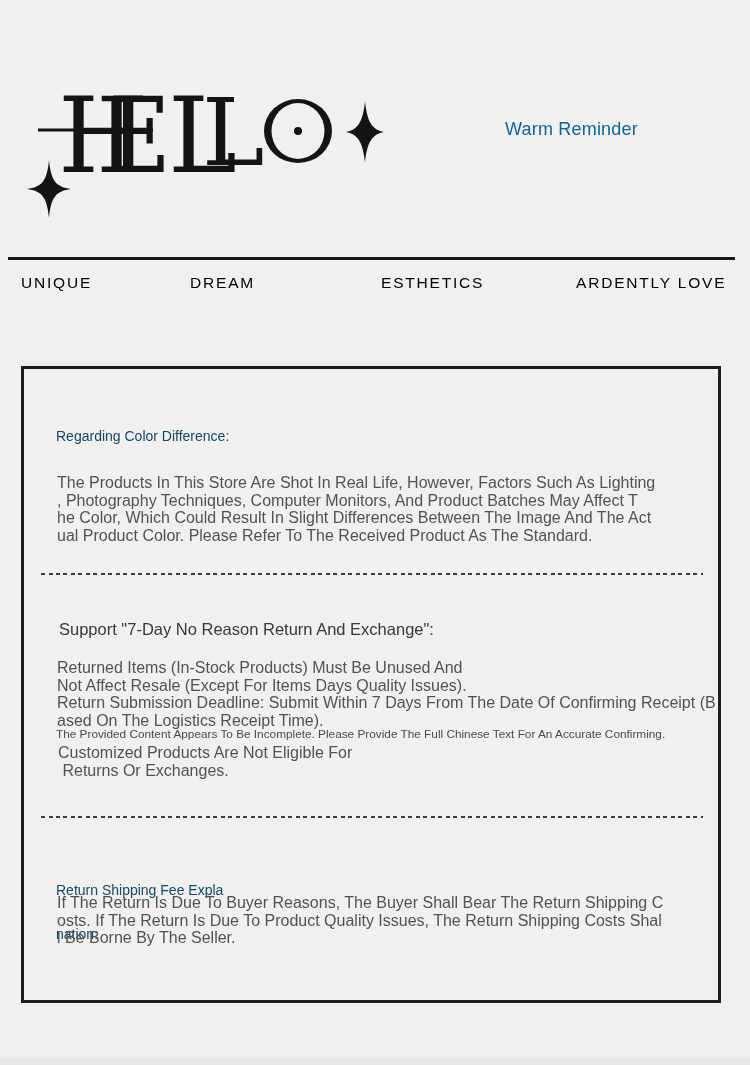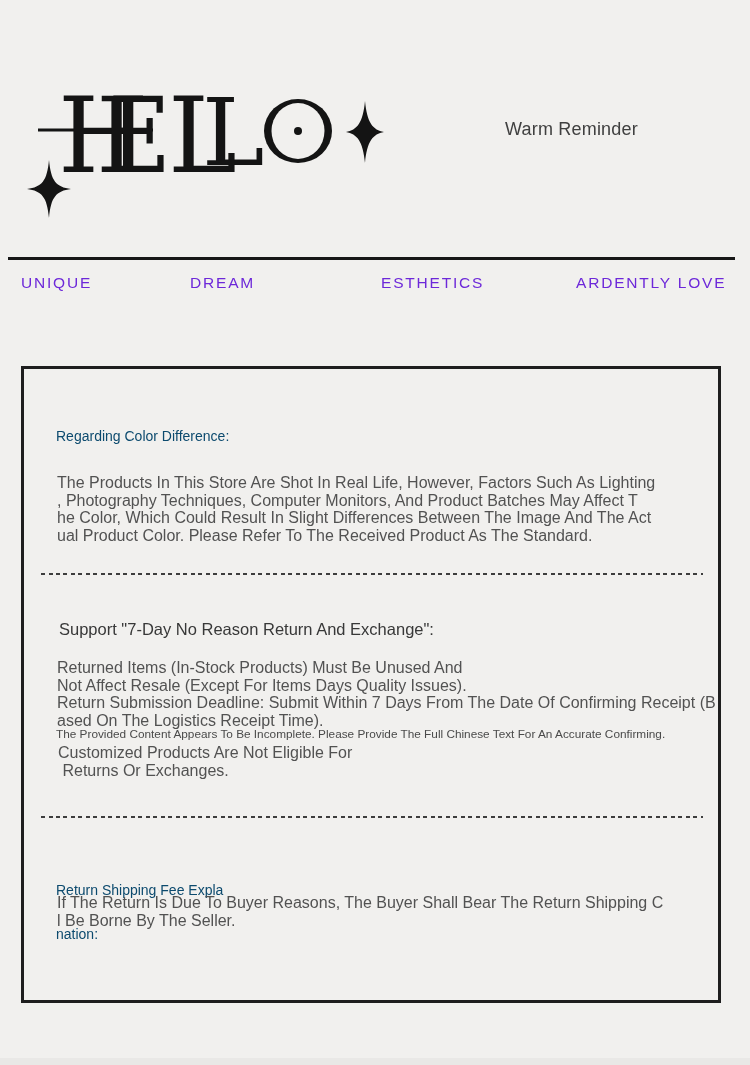--- a/index.html
+++ b/index.html
@@ -9,28 +9,28 @@
     font-family:"Liberation Sans",sans-serif;
     position:relative;
     overflow:hidden;
   }
   .screen{position:absolute;left:0;top:0;width:750px;height:1065px;overflow:hidden;}
 
   
   .logo-svg{position:absolute;left:20px;top:85px;width:380px;height:150px;}
   .warm-title{
     position:absolute;left:505px;top:119px;
-    font-size:18px;color:#404040;letter-spacing:.2px;white-space:pre;
+    font-size:18px;color:#0369a1;letter-spacing:.2px;white-space:pre;
   }
 
   
   .top-rule{position:absolute;left:8px;top:257px;width:727px;height:3px;background:#171717;}
   .nav-item{
     position:absolute;top:274px;
-    font-size:15.5px;letter-spacing:1.8px;color:#6d28d9;white-space:pre;
+    font-size:15.5px;letter-spacing:1.8px;color:#000000;white-space:pre;
   }
   .nav-item:nth-of-type(1){left:21px;}
   .nav-item:nth-of-type(2){left:190px;}
   .nav-item:nth-of-type(3){left:381px;}
   .nav-item:nth-of-type(4){left:576px;}
 
   
   .notice-box{
     position:absolute;left:21px;top:366px;width:700px;height:637px;
     border:3px solid #1e1e1e;box-sizing:border-box;
@@ -128,20 +128,21 @@
 
     <div class="dashed-divider dash2"></div>
 
     <div class="small-label label3">
       <div>Return Shipping Fee Expla</div>
       <div>nation:</div>
     </div>
 
     <div class="para para3">
       <div class="line">If The Return Is Due To Buyer Reasons, The Buyer Shall Bear The Return Shipping C</div>
+      <div class="line">osts. If The Return Is Due To Product Quality Issues, The Return Shipping Costs Shal</div>
       <div class="line">l Be Borne By The Seller.</div>
     </div>
 
   </div>
 
   <div class="bottom-edge"></div>
 
 </div>
 
 </body></html>

